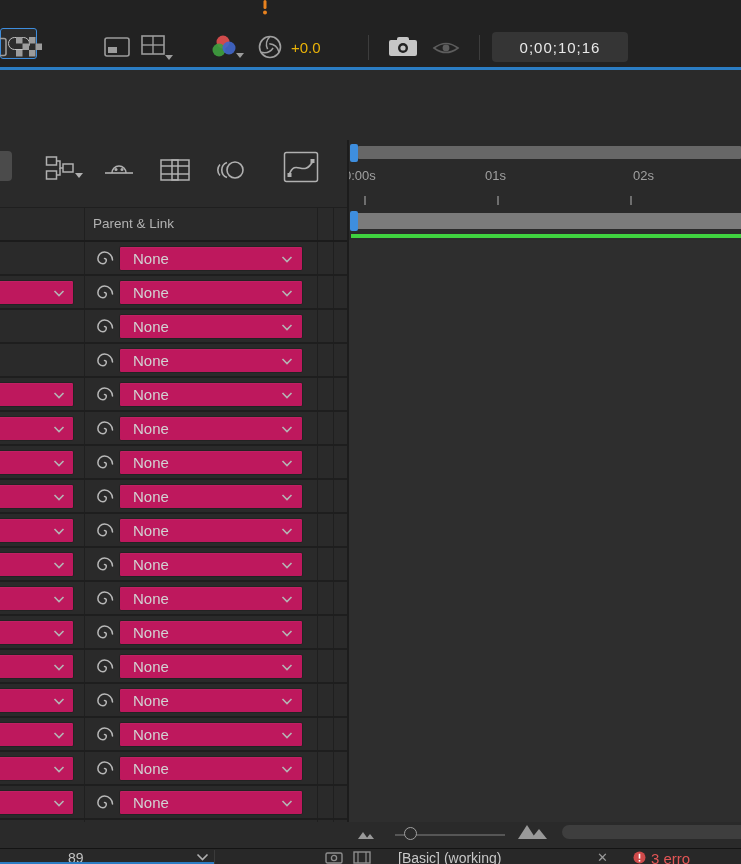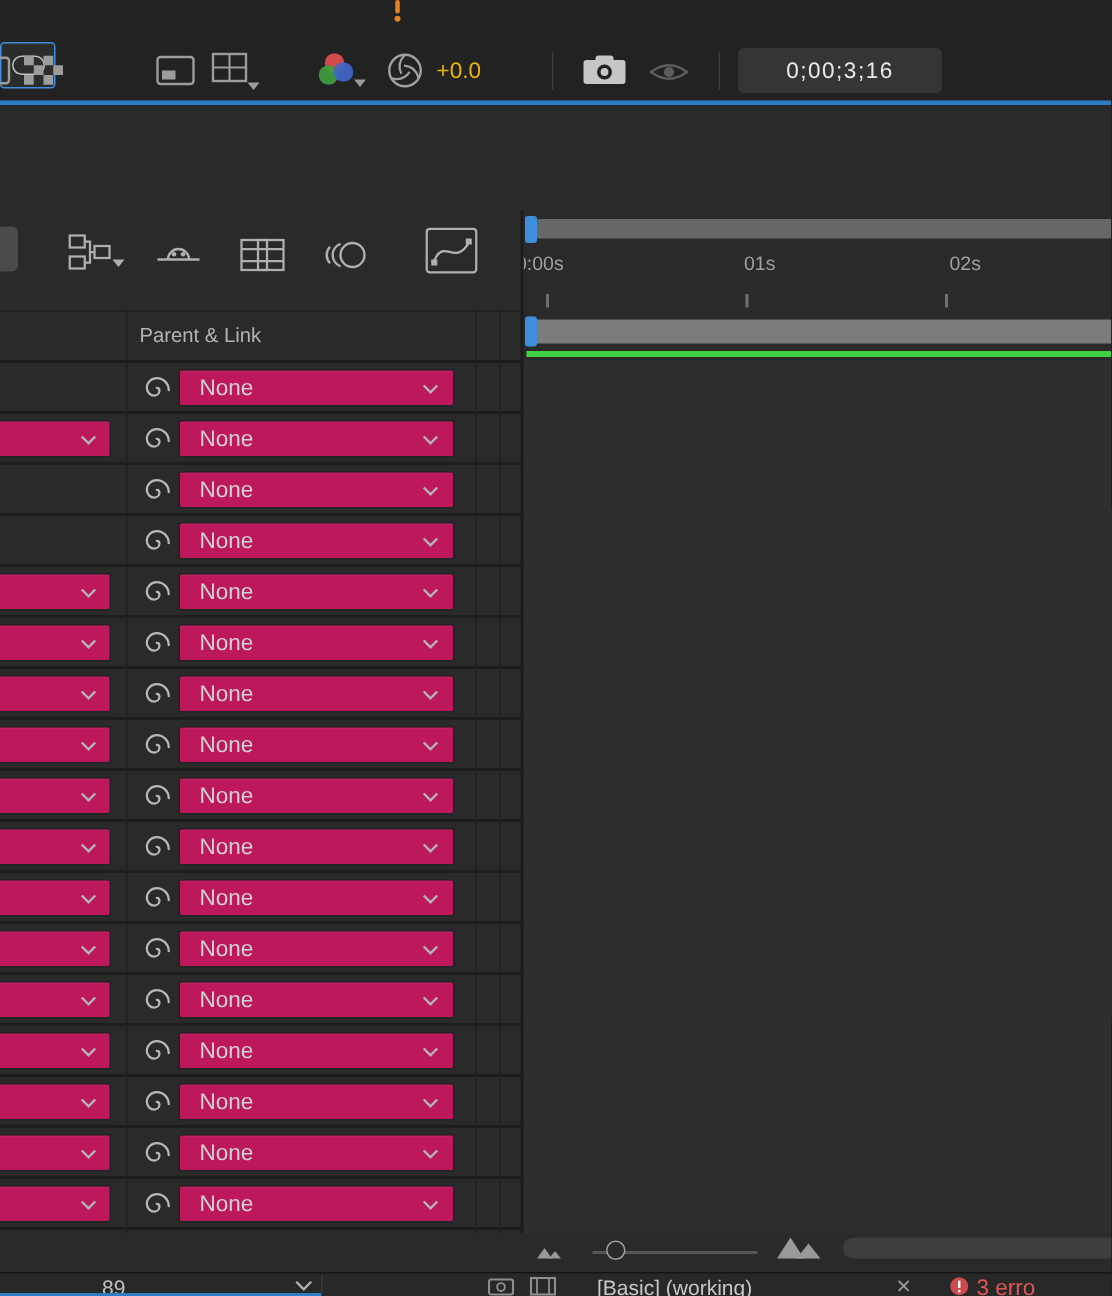--- a/index.html
+++ b/index.html
@@ -49,21 +49,21 @@
   #header-top-line{position:absolute;left:0;top:137px;width:348px;height:1px;background:#1f1f1f}
   #parent-link-label{position:absolute;left:93px;top:139px;height:30px;line-height:30px;font-size:13.5px;color:#b3b3b3}
   #header-bottom-line{position:absolute;left:0;top:170px;width:348px;height:2px;background:#1b1b1b}
 
   #tl-right{position:absolute;left:349px;top:0;width:392px;height:752px;overflow:hidden}
   #nav-handle{position:absolute;left:1px;top:74px;width:8px;height:18px;background:#3e8ede;border-radius:2px}
   #nav-bar{position:absolute;left:9px;top:76px;width:383px;height:13px;background:#676767;border-radius:1px}
   #time-ruler{position:absolute;left:0;top:93px;width:392px;height:44px}
   .ruler-label{position:absolute;top:5px;font-size:13px;color:#a0a0a0;white-space:nowrap}
   #rl-0{left:-5px}
-  #rl-1{left:147px}
+  #rl-1{left:136px}
   #rl-2{left:284px}
   .ruler-tick{position:absolute;top:33px;width:2px;height:9px;background:#6e6e6e}
   #tick-0{left:15px}
   #tick-1{left:148px}
   #tick-2{left:281px}
   #wa-handle{position:absolute;left:1px;top:141px;width:8px;height:20px;background:#3e8ede;border-radius:2px}
   #wa-bar{position:absolute;left:9px;top:143px;width:383px;height:16px;background:#7b7b7b}
   #cache-line{position:absolute;left:2px;top:164px;width:390px;height:4px;background:#3fd13f}
   #tl-body{position:absolute;left:0;top:170px;width:392px;height:582px;background:#2e2e2e}
 
@@ -176,21 +176,21 @@
         <circle cx="16" cy="12" r="2.6" fill="#c6c6c6"></circle>
       </svg>
     </span>
     <span class="icon-btn" id="tb-ghost">
       <svg width="30" height="20" viewBox="0 0 30 20">
         <path d="M3 10 Q 15 1 27 10 Q 15 19 3 10 Z" fill="none" stroke="#5d5d5d" stroke-width="1.6"></path>
         <circle cx="15" cy="10" r="3.4" fill="#5d5d5d"></circle>
       </svg>
     </span>
     <span class="tb-divider" id="tb-div2"></span>
-    <span id="tb-timecode">0;00;3;16</span>
+    <span id="tb-timecode">0;00;10;16</span>
   </div>
 
   <div id="focus-line"></div>
 
   <div id="timeline-panel">
 
     <div id="tlp-partial-btn"></div>
 
     <span class="icon-btn" id="tlp-flowchart">
       <svg width="38" height="26" viewBox="0 0 38 26">

